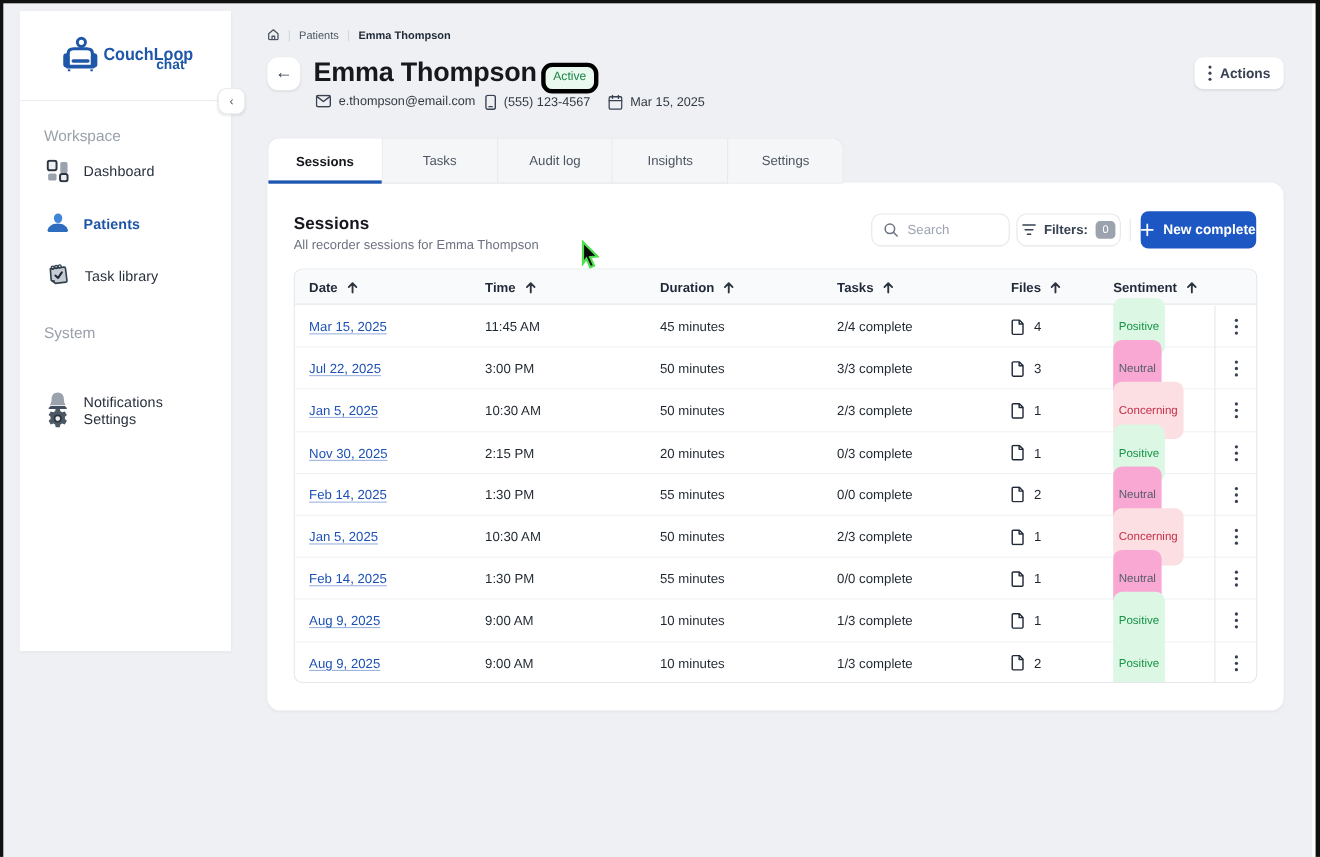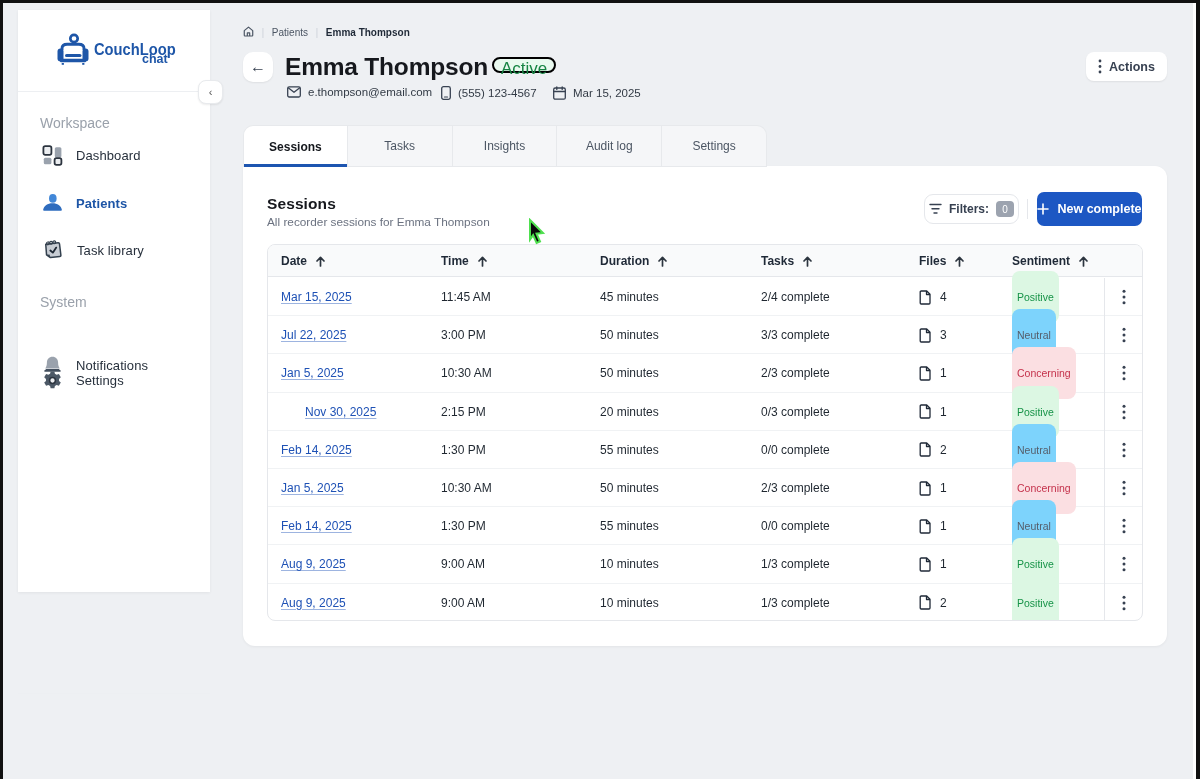--- a/index.html
+++ b/index.html
@@ -22,21 +22,21 @@
 .user-divider { position:absolute; left:0; top:683px; width:192px; height:1px; background:#edeff2; }
 .user-card { position:absolute; left:20px; top:694px; display:flex; align-items:center; gap:10px; }
 .avatar { width:34px; height:34px; border-radius:50%; overflow:hidden; }
 .user-name { font-size:14px; font-weight:bold; color:#1f2730; }
 .user-role { font-size:12px; color:#6b7280; margin-top:2px; }
 .breadcrumb { position:absolute; left:243px; top:26px; display:flex; align-items:center; font-size:10px; color:#4b5563; }
 .bc-sep { color:#d1d5db; margin:0 7.5px; font-size:11px; }
 .bc-current { color:#1f2937; font-weight:bold; }
 .back-btn { position:absolute; left:243px; top:52px; width:30px; height:30px; background:#fff; border-radius:10px; box-shadow:0 1px 2px rgba(0,0,0,0.07); display:flex; align-items:center; justify-content:center; color:#374151; }
 .page-title { position:absolute; left:285px; top:53px; font-size:24.5px; font-weight:bold; color:#16181d; letter-spacing:-0.2px; }
-.badge-active { position:absolute; left:492px; top:57px; height:16px; padding:0 7px; background:#e9f9ef; border:2px solid #000000; border-radius:10px; color:#178544; font-size:17px; line-height:19px; }
+.badge-active { position:absolute; left:492px; top:57px; height:28px; padding:0 7px; background:#e9f9ef; border:4px solid #000000; border-radius:10px; color:#178544; font-size:11px; line-height:19px; }
 .contact-row { position:absolute; left:0; top:86px; font-size:11.5px; color:#323a45; }
 .contact-item { position:absolute; top:0; display:flex; align-items:center; gap:7px; white-space:nowrap; }
 .actions-btn { position:absolute; left:1086px; top:52px; width:81px; height:29px; background:#fff; border-radius:8px; box-shadow:0 1px 2px rgba(0,0,0,0.07); display:flex; align-items:center; justify-content:center; gap:7px; font-size:12.5px; color:#374151; font-weight:bold; }
 
 
 .tabs { position:absolute; left:243px; top:125px; height:42px; display:flex; z-index:5; }
 .tab { width:104.8px; height:42px; display:flex; align-items:center; justify-content:center; font-size:12px; color:#4b5563; background:#f5f6f8; border:1px solid #e7e9ec; border-left:none; position:relative; }
 .tab:first-child { border-left:1px solid #e7e9ec; border-top-left-radius:10px; }
 .tab:last-child { border-top-right-radius:10px; }
 .tab.active { background:#fff; color:#14171c; font-weight:bold; border-bottom:none; }
@@ -57,21 +57,21 @@
 .thead { position:absolute; left:0; top:0; width:100%; height:32px; background:#f9fafb; border-bottom:1px solid #e5e7eb; }
 .th { position:absolute; top:0; height:32px; display:flex; align-items:center; gap:9px; font-size:12px; font-weight:bold; color:#1f2937; }
 .trow { position:absolute; left:0; width:100%; height:38.2px; border-bottom:1px solid #f0f2f4; }
 .trow:last-child { border-bottom:none; }
 .td { position:absolute; top:0; height:38.2px; display:flex; align-items:center; font-size:12px; color:#1f2730; }
 .td.date a { color:#1e51b5; text-decoration:underline; text-decoration-color:#9db4e0; text-underline-offset:2px; }
 .td.files { gap:8px; }
 .menu-col { position:absolute; right:0; top:0; width:38px; height:38.2px; border-left:1px solid #e5e7eb; display:flex; align-items:center; justify-content:center; }
 .pill { padding:20px 5px; border-radius:8px; font-size:10.5px; }
 .pill.pos { background:#dcf7e3; color:#179348; }
-.pill.neu { background:#7dd3fc; color:#555e6b; }
+.pill.neu { background:#f9a8d4; color:#555e6b; }
 .pill.con { background:#fbdfe2; color:#c4314b; }
 </style>
 </head>
 <body>
 <div class="frame-top"></div>
 <div class="frame-left"></div>
 <div class="frame-right-white"></div>
 <div class="frame-right"></div>
 
 <div class="sidebar">
@@ -173,28 +173,32 @@
 </div>
 <div class="actions-btn"><svg width="4" height="15" viewBox="0 0 4 15">
       <circle cx="2" cy="2" r="1.4" fill="#374151"></circle>
       <circle cx="2" cy="7.5" r="1.4" fill="#374151"></circle>
       <circle cx="2" cy="13" r="1.4" fill="#374151"></circle>
     </svg>Actions</div>
 
 <div class="tabs">
   <div class="tab active">Sessions</div>
   <div class="tab">Tasks</div>
+  <div class="tab">Audit log</div>
   <div class="tab">Insights</div>
-  <div class="tab">Audit log</div>
   <div class="tab">Settings</div>
 </div>
 
 <div class="panel">
   <h2>Sessions</h2>
   <div class="sub">All recorder sessions for Emma Thompson</div>
+  <div class="search-box"><svg width="14" height="14" viewBox="0 0 14 14">
+        <circle cx="6" cy="6" r="4.3" fill="none" stroke="#6b7280" stroke-width="1.4"></circle>
+        <path d="M9.2 9.2 L12.6 12.6" stroke="#6b7280" stroke-width="1.4" stroke-linecap="round"></path>
+      </svg>Search</div>
   <div class="filters-btn"><svg width="13" height="12" viewBox="0 0 13 12">
         <path d="M1 1.5 h11 M3 5.8 h7 M5 10 h3" stroke="#374151" stroke-width="1.4" stroke-linecap="round"></path>
       </svg>Filters: <span class="filters-count">0</span></div>
   <div class="vsep"></div>
   <div class="new-session">
       <svg width="12" height="12" viewBox="0 0 12 12">
         <path d="M6 1 V11 M1 6 H11" stroke="#fff" stroke-width="1.6" stroke-linecap="round"></path>
       </svg>
       <span>New complete</span>
     </div>
@@ -279,21 +283,21 @@
         </div>
 <div class="menu-col">
           <svg width="4" height="16" viewBox="0 0 4 16">
             <circle cx="2" cy="2.2" r="1.5" fill="#374151"></circle>
             <circle cx="2" cy="8" r="1.5" fill="#374151"></circle>
             <circle cx="2" cy="13.8" r="1.5" fill="#374151"></circle>
           </svg>
         </div>
 </div>
 <div class="trow" style="top:147.6px;">
-<div class="td date" style="left:13px;margin-left:24px;">
+<div class="td date" style="left:13px;">
           <a>Nov 30, 2025</a>
         </div>
 <div class="td" style="left:173px;">2:15 PM</div>
 <div class="td" style="left:332px;">20 minutes</div>
 <div class="td" style="left:493px;">0/3 complete</div>
 <div class="td files" style="left:651px;"><svg width="13" height="15" viewBox="0 0 13 15">
             <path d="M2.2 1 h5.5 L11 4.3 V13 a1 1 0 0 1 -1 1 H2.2 a1 1 0 0 1 -1 -1 V2 a1 1 0 0 1 1 -1 Z" fill="none" stroke="#1f2937" stroke-width="1.3" stroke-linejoin="round"></path>
             <path d="M7.5 1 V4.5 H11" fill="none" stroke="#1f2937" stroke-width="1.3" stroke-linejoin="round"></path>
           </svg>1</div>
 <div class="td" style="left:744px;">

